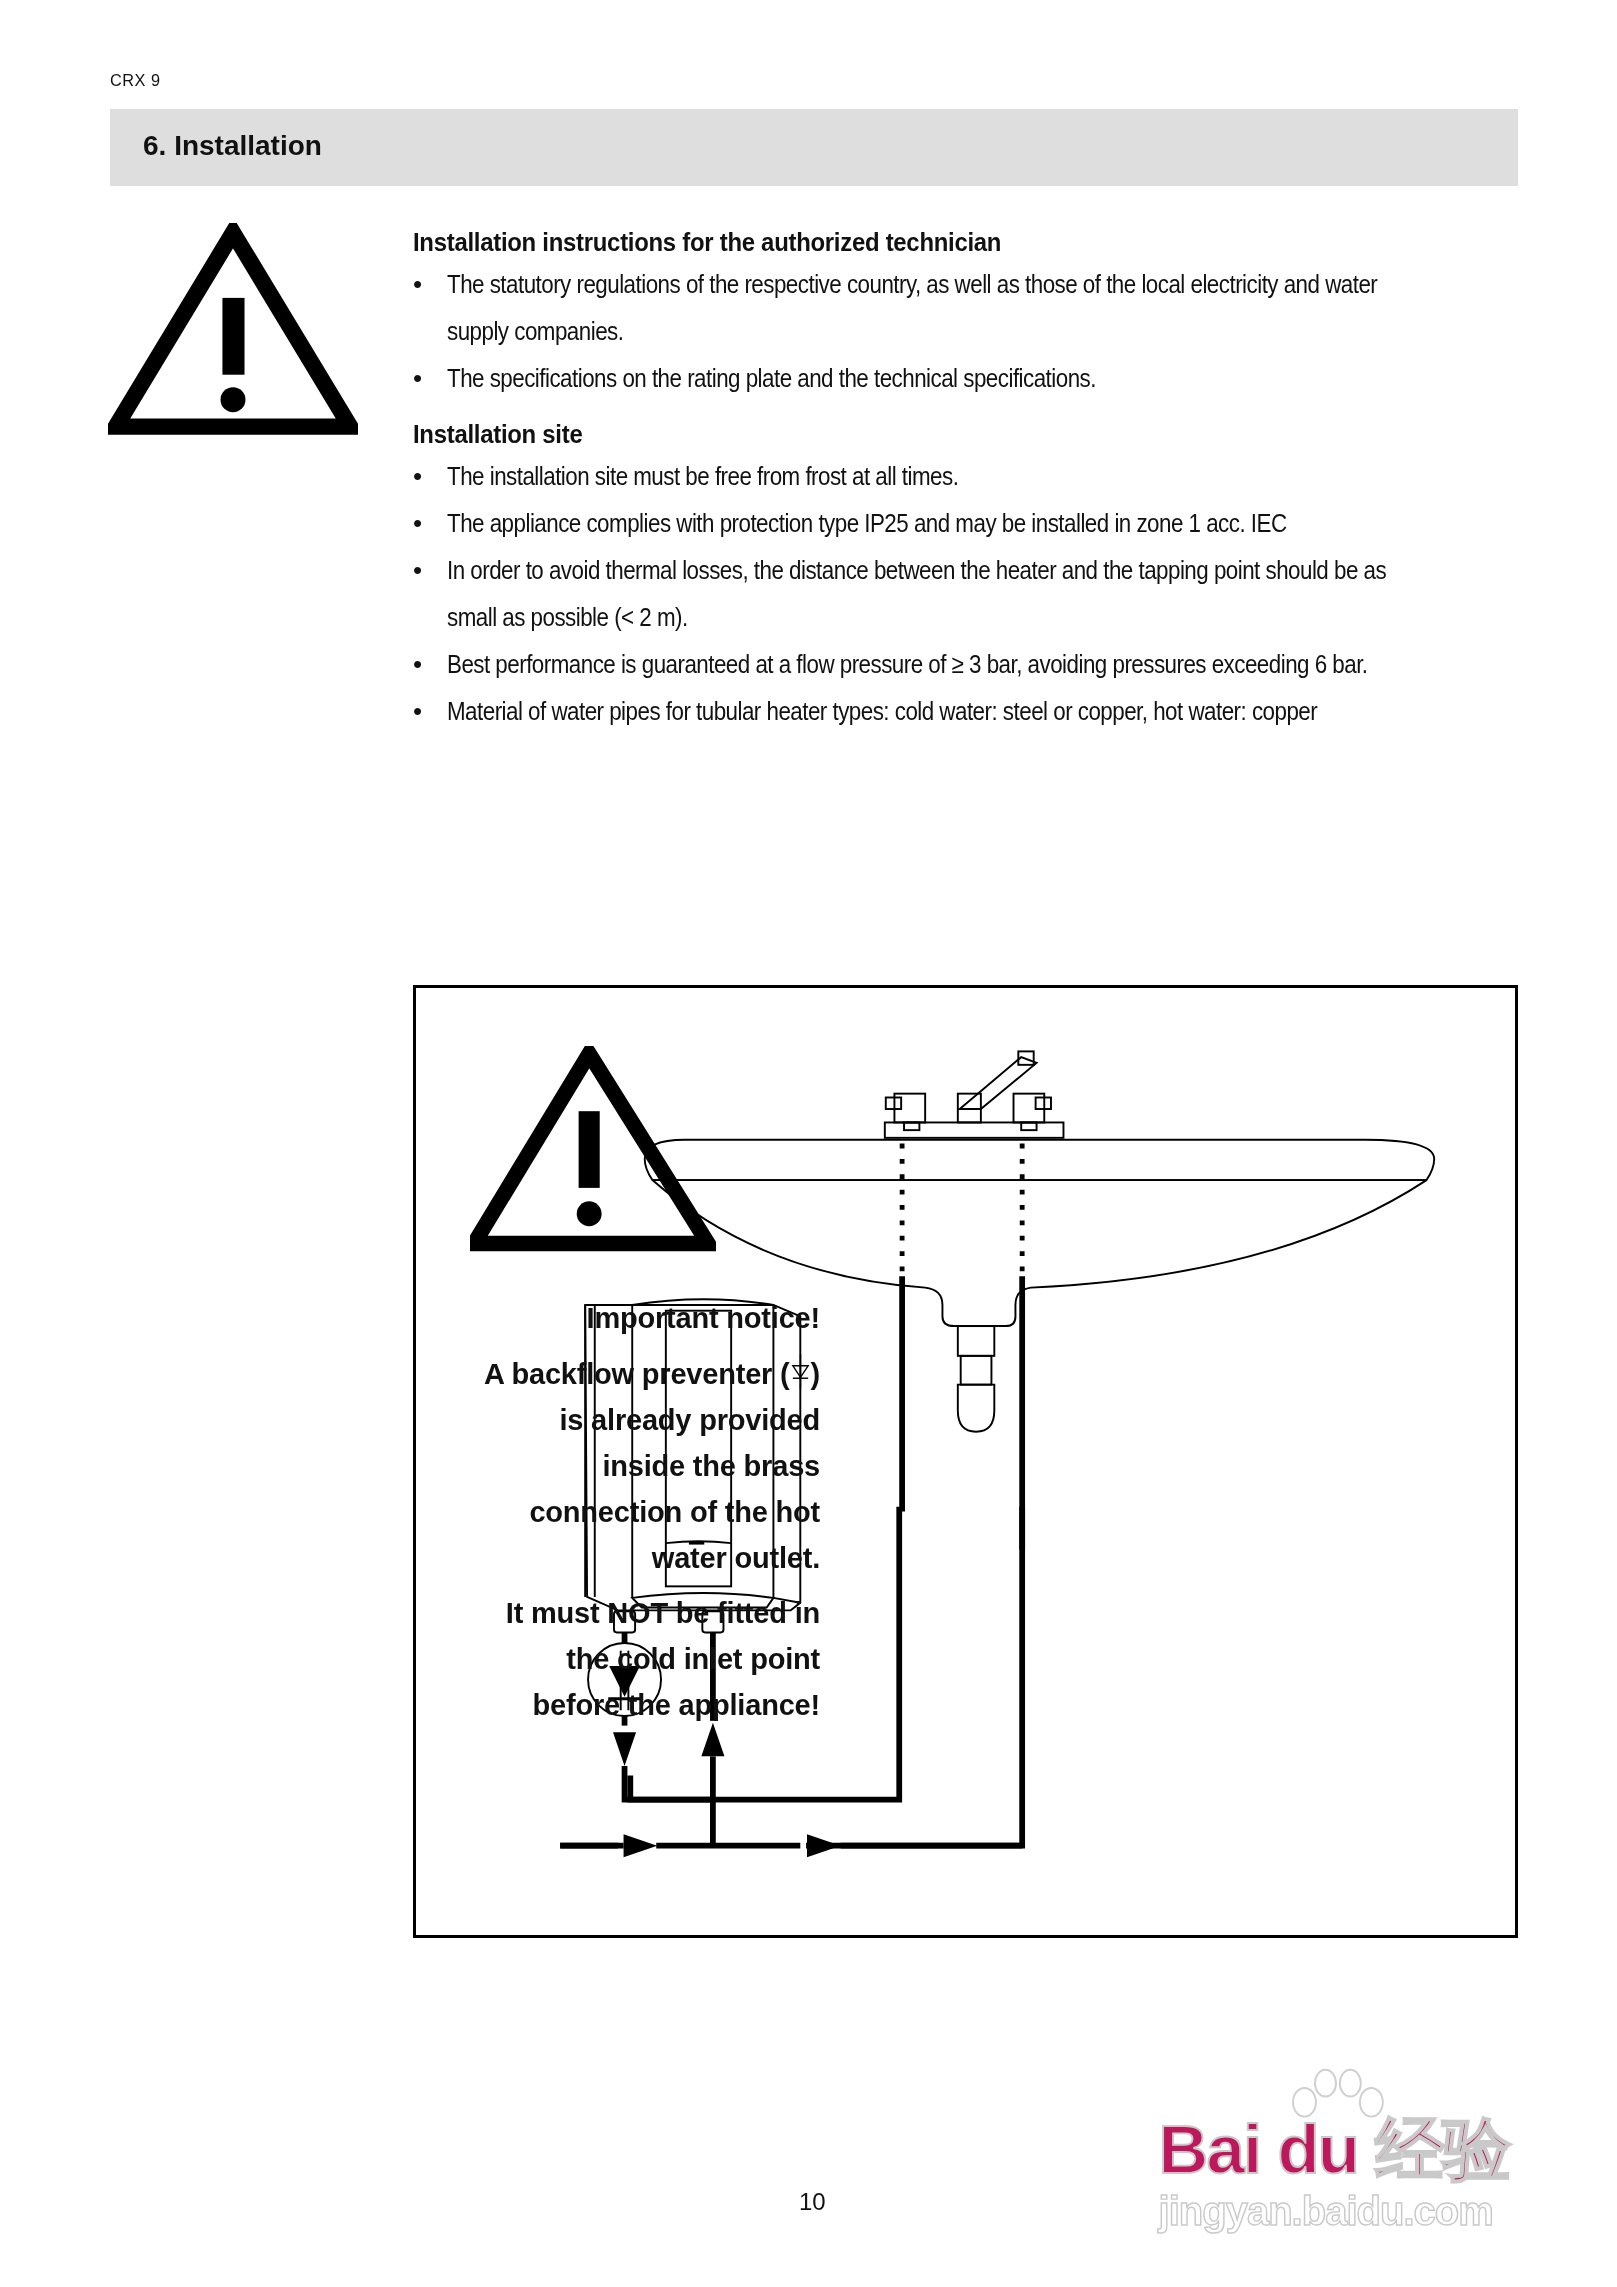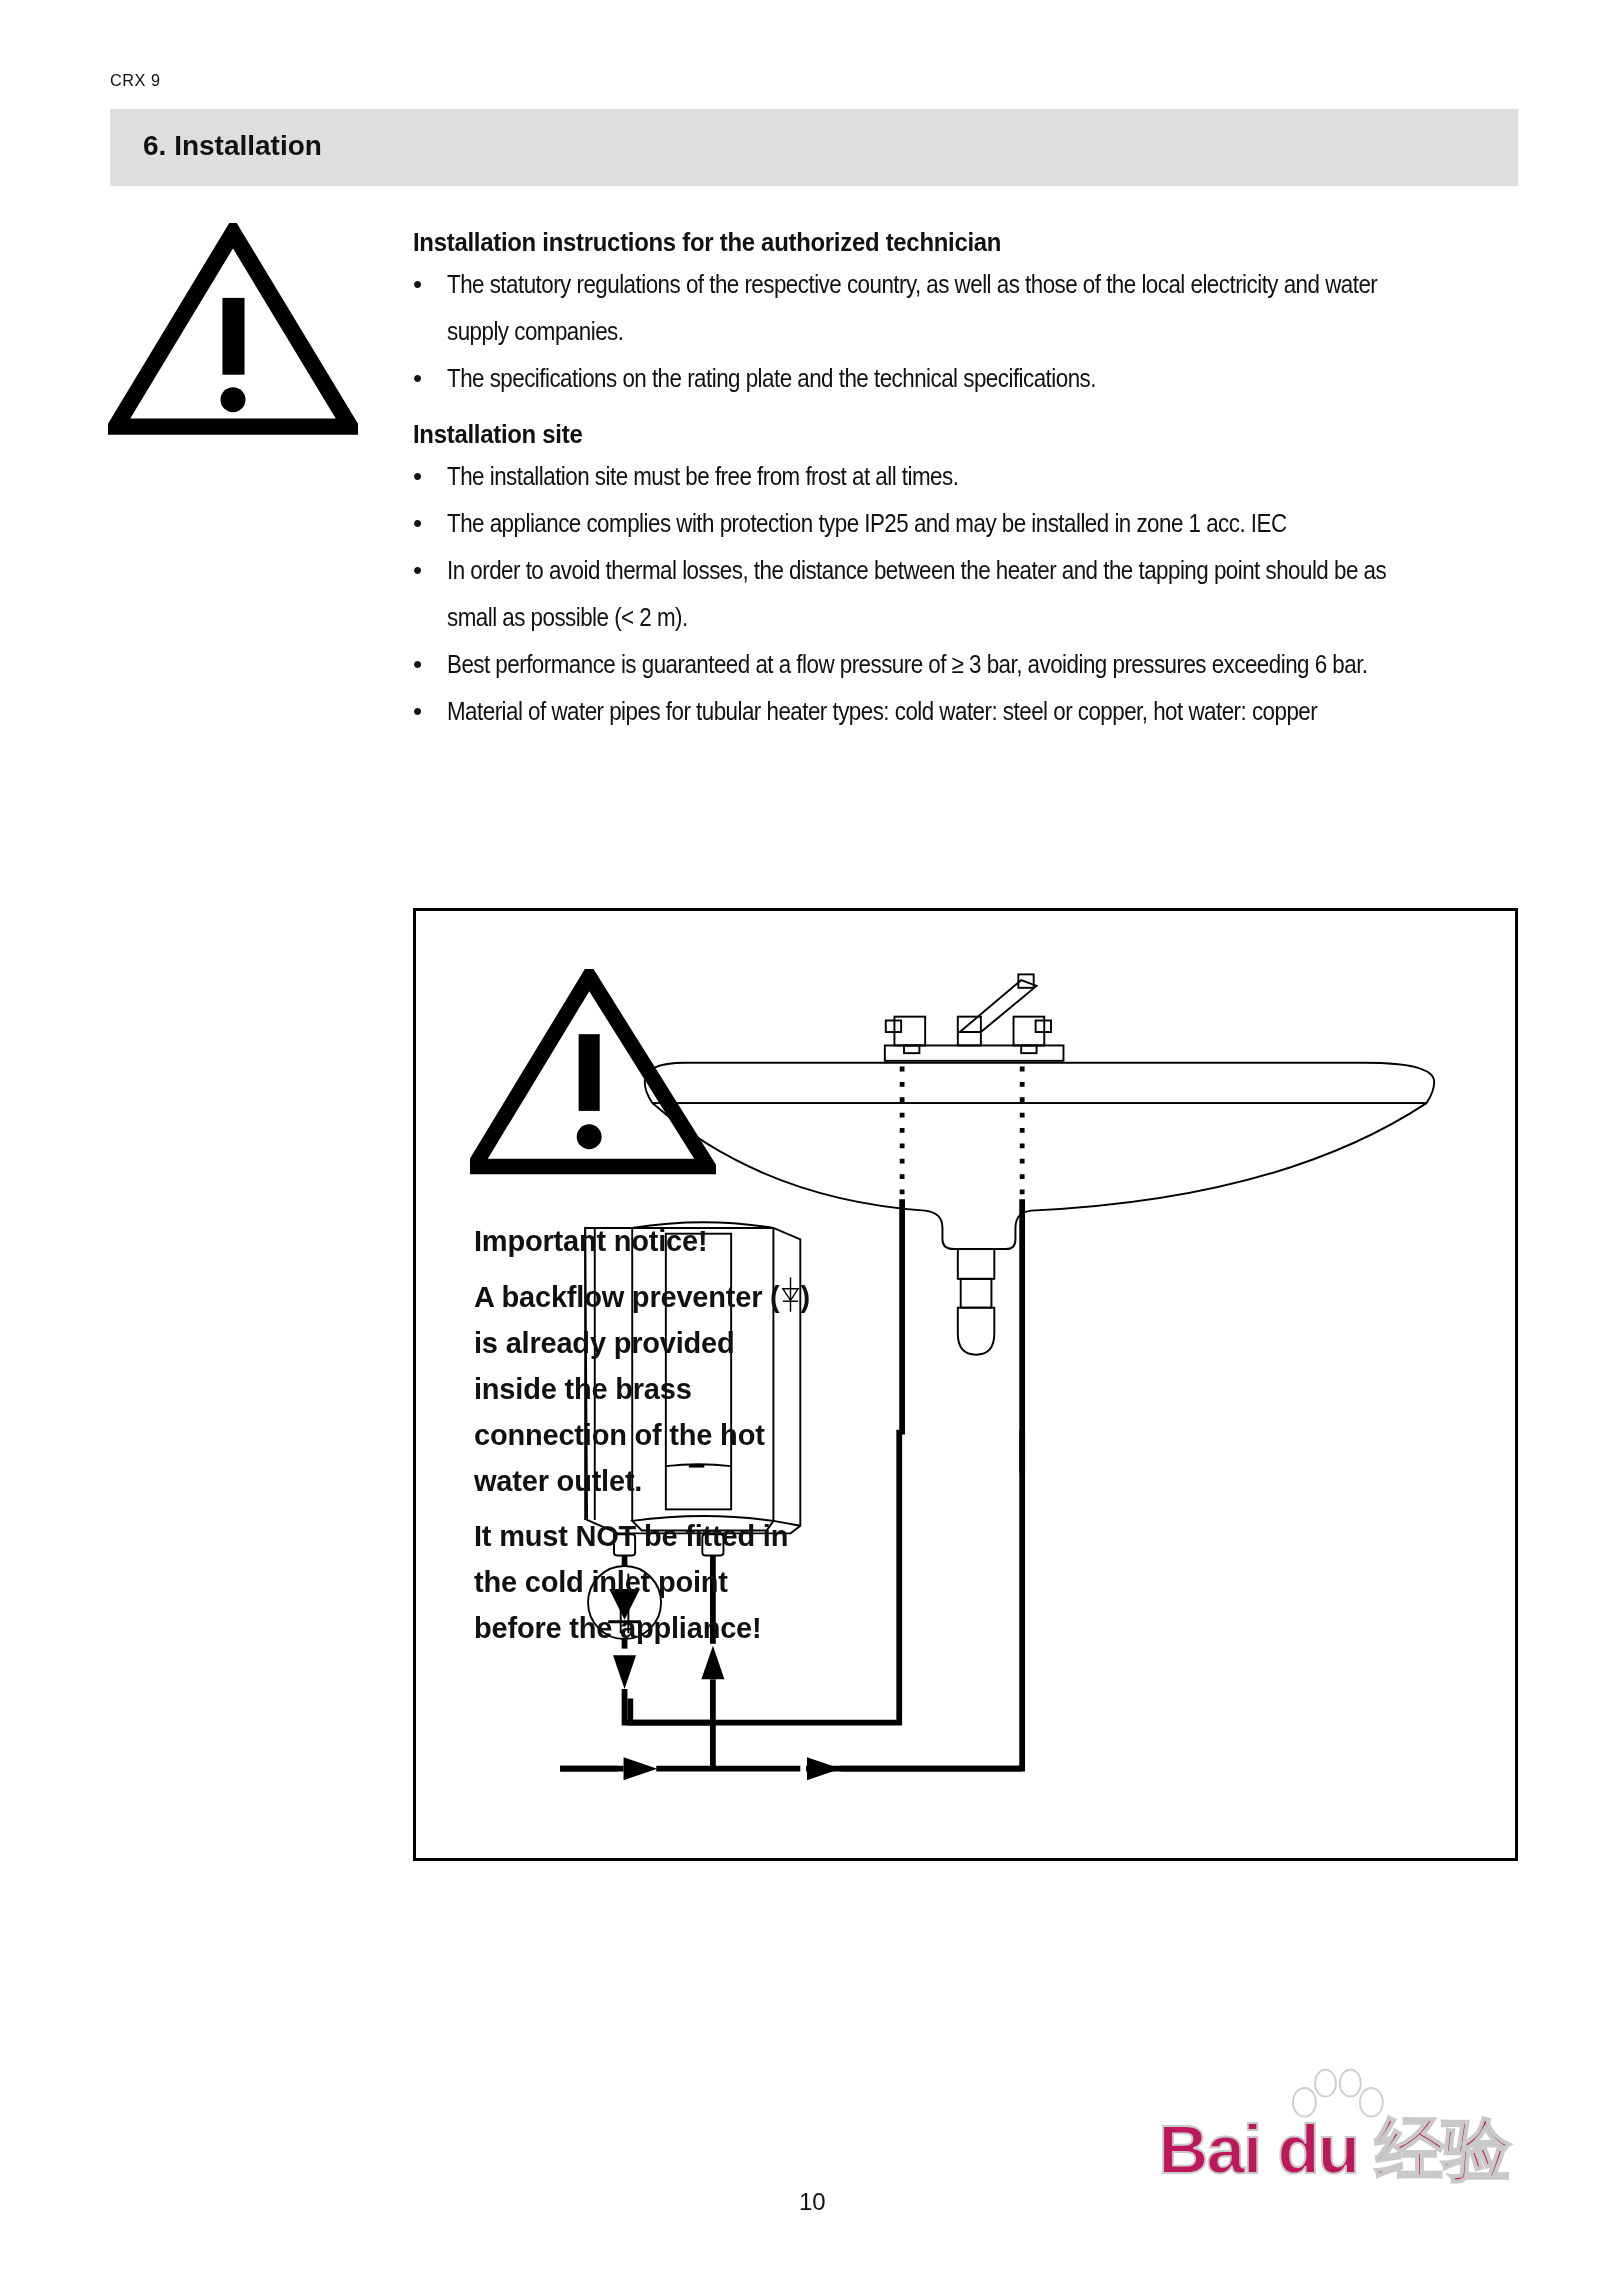--- a/index.html
+++ b/index.html
@@ -11,22 +11,22 @@
   .warn-top { position: absolute; left: 108px; top: 223px; width: 250px; height: 217px; }
   .content { position: absolute; left: 413px; top: 223px; width: 1114px; }
   .content h3 { margin: 0; font-size: 26px; font-weight: bold; line-height: 38px; letter-spacing: -0.3px;
                 transform: scaleX(0.92); transform-origin: left; }
   .content ul { list-style: none; margin: 0 0 13.4px 0; padding: 0; }
   .content li { position: relative; padding-left: 34px; font-size: 26px; line-height: 47px;
                 letter-spacing: -0.6px; }
   .content li .bullet { position: absolute; left: 0; top: 0; }
   .content li .txt { display: inline-block; width: 1134px; transform: scaleX(0.86); transform-origin: left; }
   .h-site { margin-top: 3.8px !important; }
-  .figure-box { position: absolute; left: 413px; top: 908px; width: 1099px; height: 947px;
-                border: 3.8px solid #000; }
+  .figure-box { position: absolute; left: 413px; top: 985px; width: 1099px; height: 947px;
+                border: 3.8px solid #000; text-align: right; }
   .warn-box { position: absolute; left: 54px; top: 58px; width: 246px; height: 209px; }
   .notice { position: absolute; left: 58px; top: 307px; width: 346px; font-size: 29px; font-weight: bold;
             line-height: 46px; letter-spacing: -0.2px; }
   .notice p { margin: 0 0 9.6px 0; }
   .notice .bf { display: inline-block; width: 21px; height: 37px; vertical-align: -7.7px; }
   .diagram { position: absolute; left: 0; top: 0; width: 1099px; height: 947px; }
   .page-num { position: absolute; left: 799px; top: 2188px; font-size: 24px; text-align: right; }
   .watermark { position: absolute; left: 1149px; top: 2085px; width: 403px; height: 163px; }
   .wm-brand { position: absolute; left: 9.6px; top: 19px; font-size: 69px; font-weight: bold; color: #be185d;
               -webkit-text-stroke: 1.9px #c9c9c9; letter-spacing: -1.9px; }
@@ -178,14 +178,15 @@
 <div class="watermark">
   <svg style="position:absolute;left:134px;top:-19px;" width="106" height="86" viewBox="0 0 110 90">
     <g fill="#fff" stroke="#cfcfcf" stroke-width="2">
       <ellipse cx="22" cy="38" rx="12" ry="15"></ellipse>
       <ellipse cx="44" cy="18" rx="11" ry="14"></ellipse>
       <ellipse cx="70" cy="18" rx="11" ry="14"></ellipse>
       <ellipse cx="92" cy="38" rx="12" ry="15"></ellipse>
     </g>
   </svg>
   <div class="wm-brand">Bai du 经验</div>
+  <div class="wm-url">jingyan.baidu.com</div>
 </div>
 
 
 </body></html>

